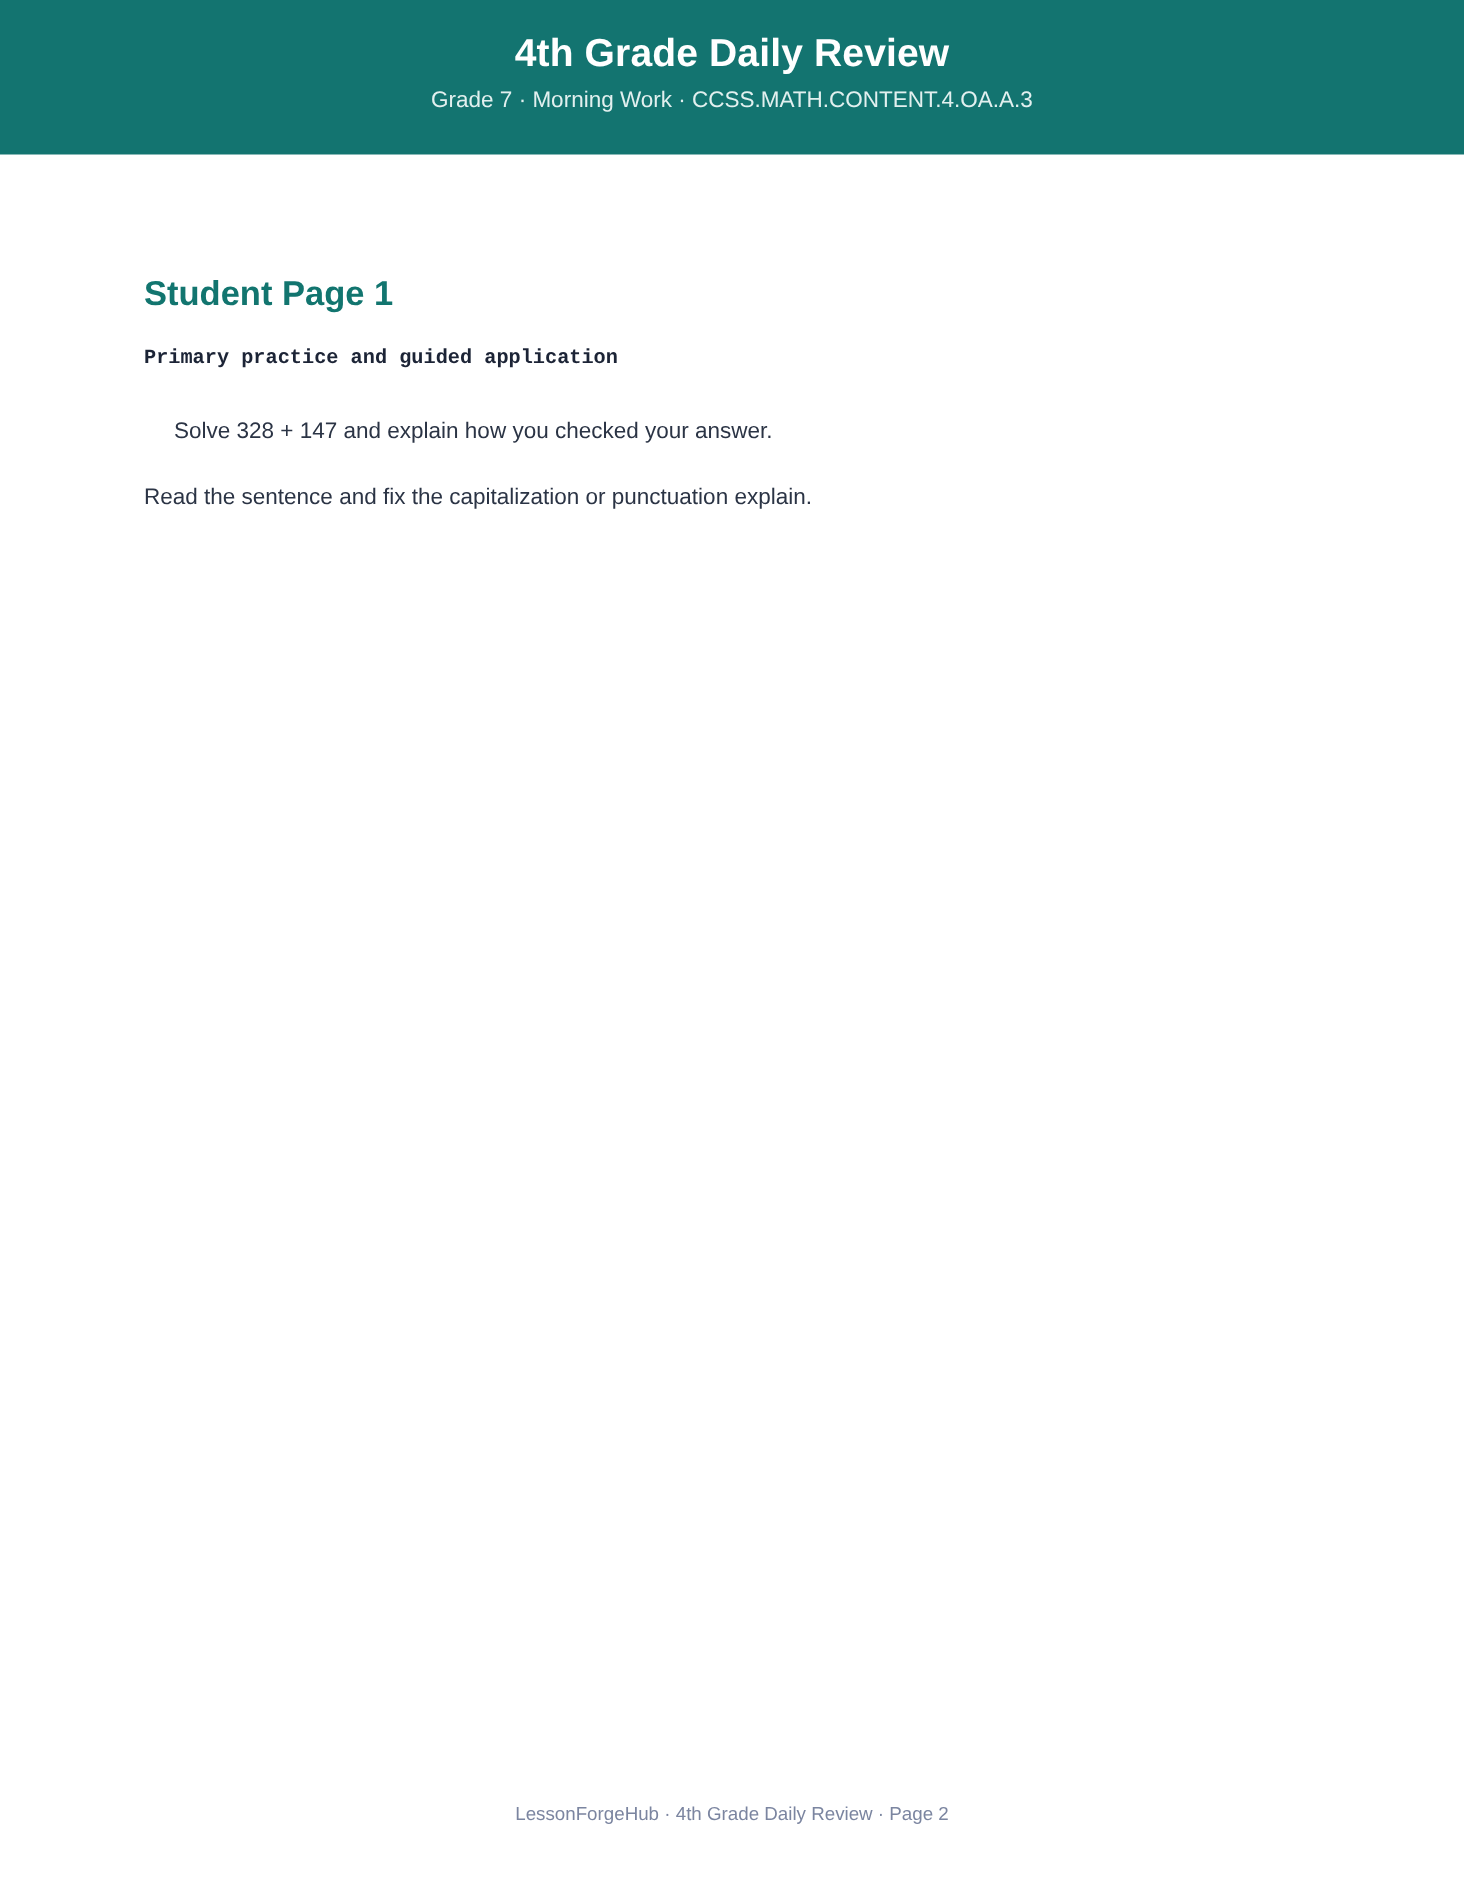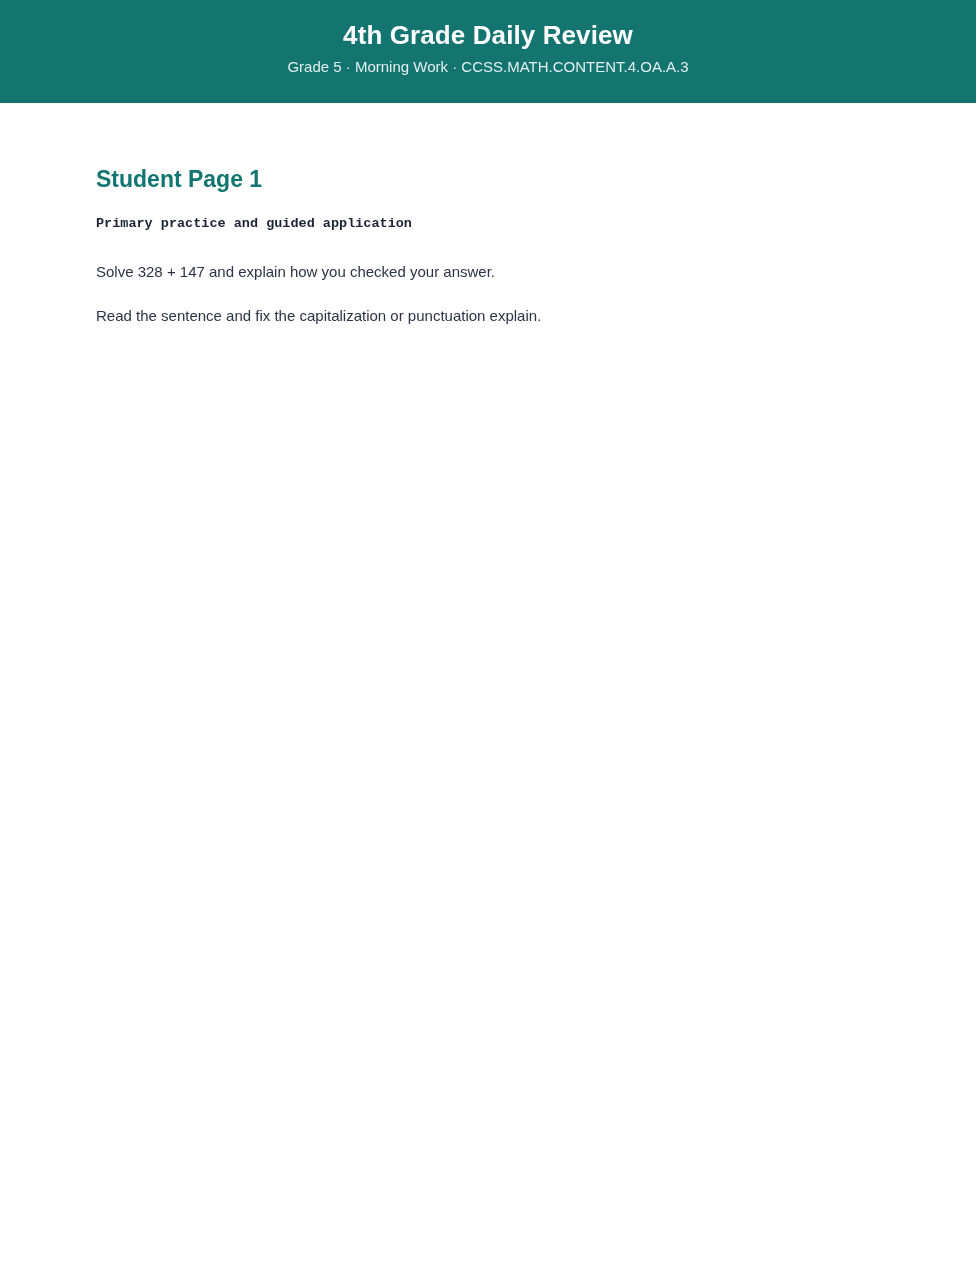--- a/index.html
+++ b/index.html
@@ -46,21 +46,21 @@
     padding-top: 6px;
     font-size: 15px;
     font-weight: normal;
     line-height: 20px;
     color: #e2f0ef;
   }
 
   
   .doc-body {
     flex: 1 1 auto;
-    padding: 0 96px;
+    padding: 16px 96px;
     box-sizing: border-box;
   }
   .section {
     padding-top: 62px;
   }
   .section-title {
     margin: 0;
     font-size: 23px;
     font-weight: bold;
     line-height: 28px;
@@ -81,20 +81,21 @@
     list-style: none;
   }
   .item {
     font-size: 15px;
     line-height: 21px;
     color: #2b3445;
     padding-top: 23px;
   }
   .item:first-child {
     padding-top: 28px;
+    margin-left: 20px;
   }
 
   
   .doc-footer {
     flex: 0 0 auto;
     text-align: center;
     padding-bottom: 50px;
   }
   .footer-text {
     margin: 0;
@@ -103,28 +104,31 @@
     color: #7b85a0;
   }
 </style>
 </head>
 <body>
 
 <div class="page">
 
   <header class="doc-header">
     <h1 class="doc-title">4th Grade Daily Review</h1>
-    <p class="doc-subtitle">Grade 5 · Morning Work · CCSS.MATH.CONTENT.4.OA.A.3</p>
+    <p class="doc-subtitle">Grade 7 · Morning Work · CCSS.MATH.CONTENT.4.OA.A.3</p>
   </header>
 
   <main class="doc-body">
     <section class="section">
       <h2 class="section-title">Student Page 1</h2>
       <p class="section-subtitle">Primary practice and guided application</p>
       <ul class="item-list">
         <li class="item">Solve 328 + 147 and explain how you checked your answer.</li>
         <li class="item">Read the sentence and fix the capitalization or punctuation explain.</li>
       </ul>
     </section>
   </main>
 
+  <footer class="doc-footer">
+    <p class="footer-text">LessonForgeHub · 4th Grade Daily Review · Page 2</p>
+  </footer>
 
 </div>
 
 </body></html>

